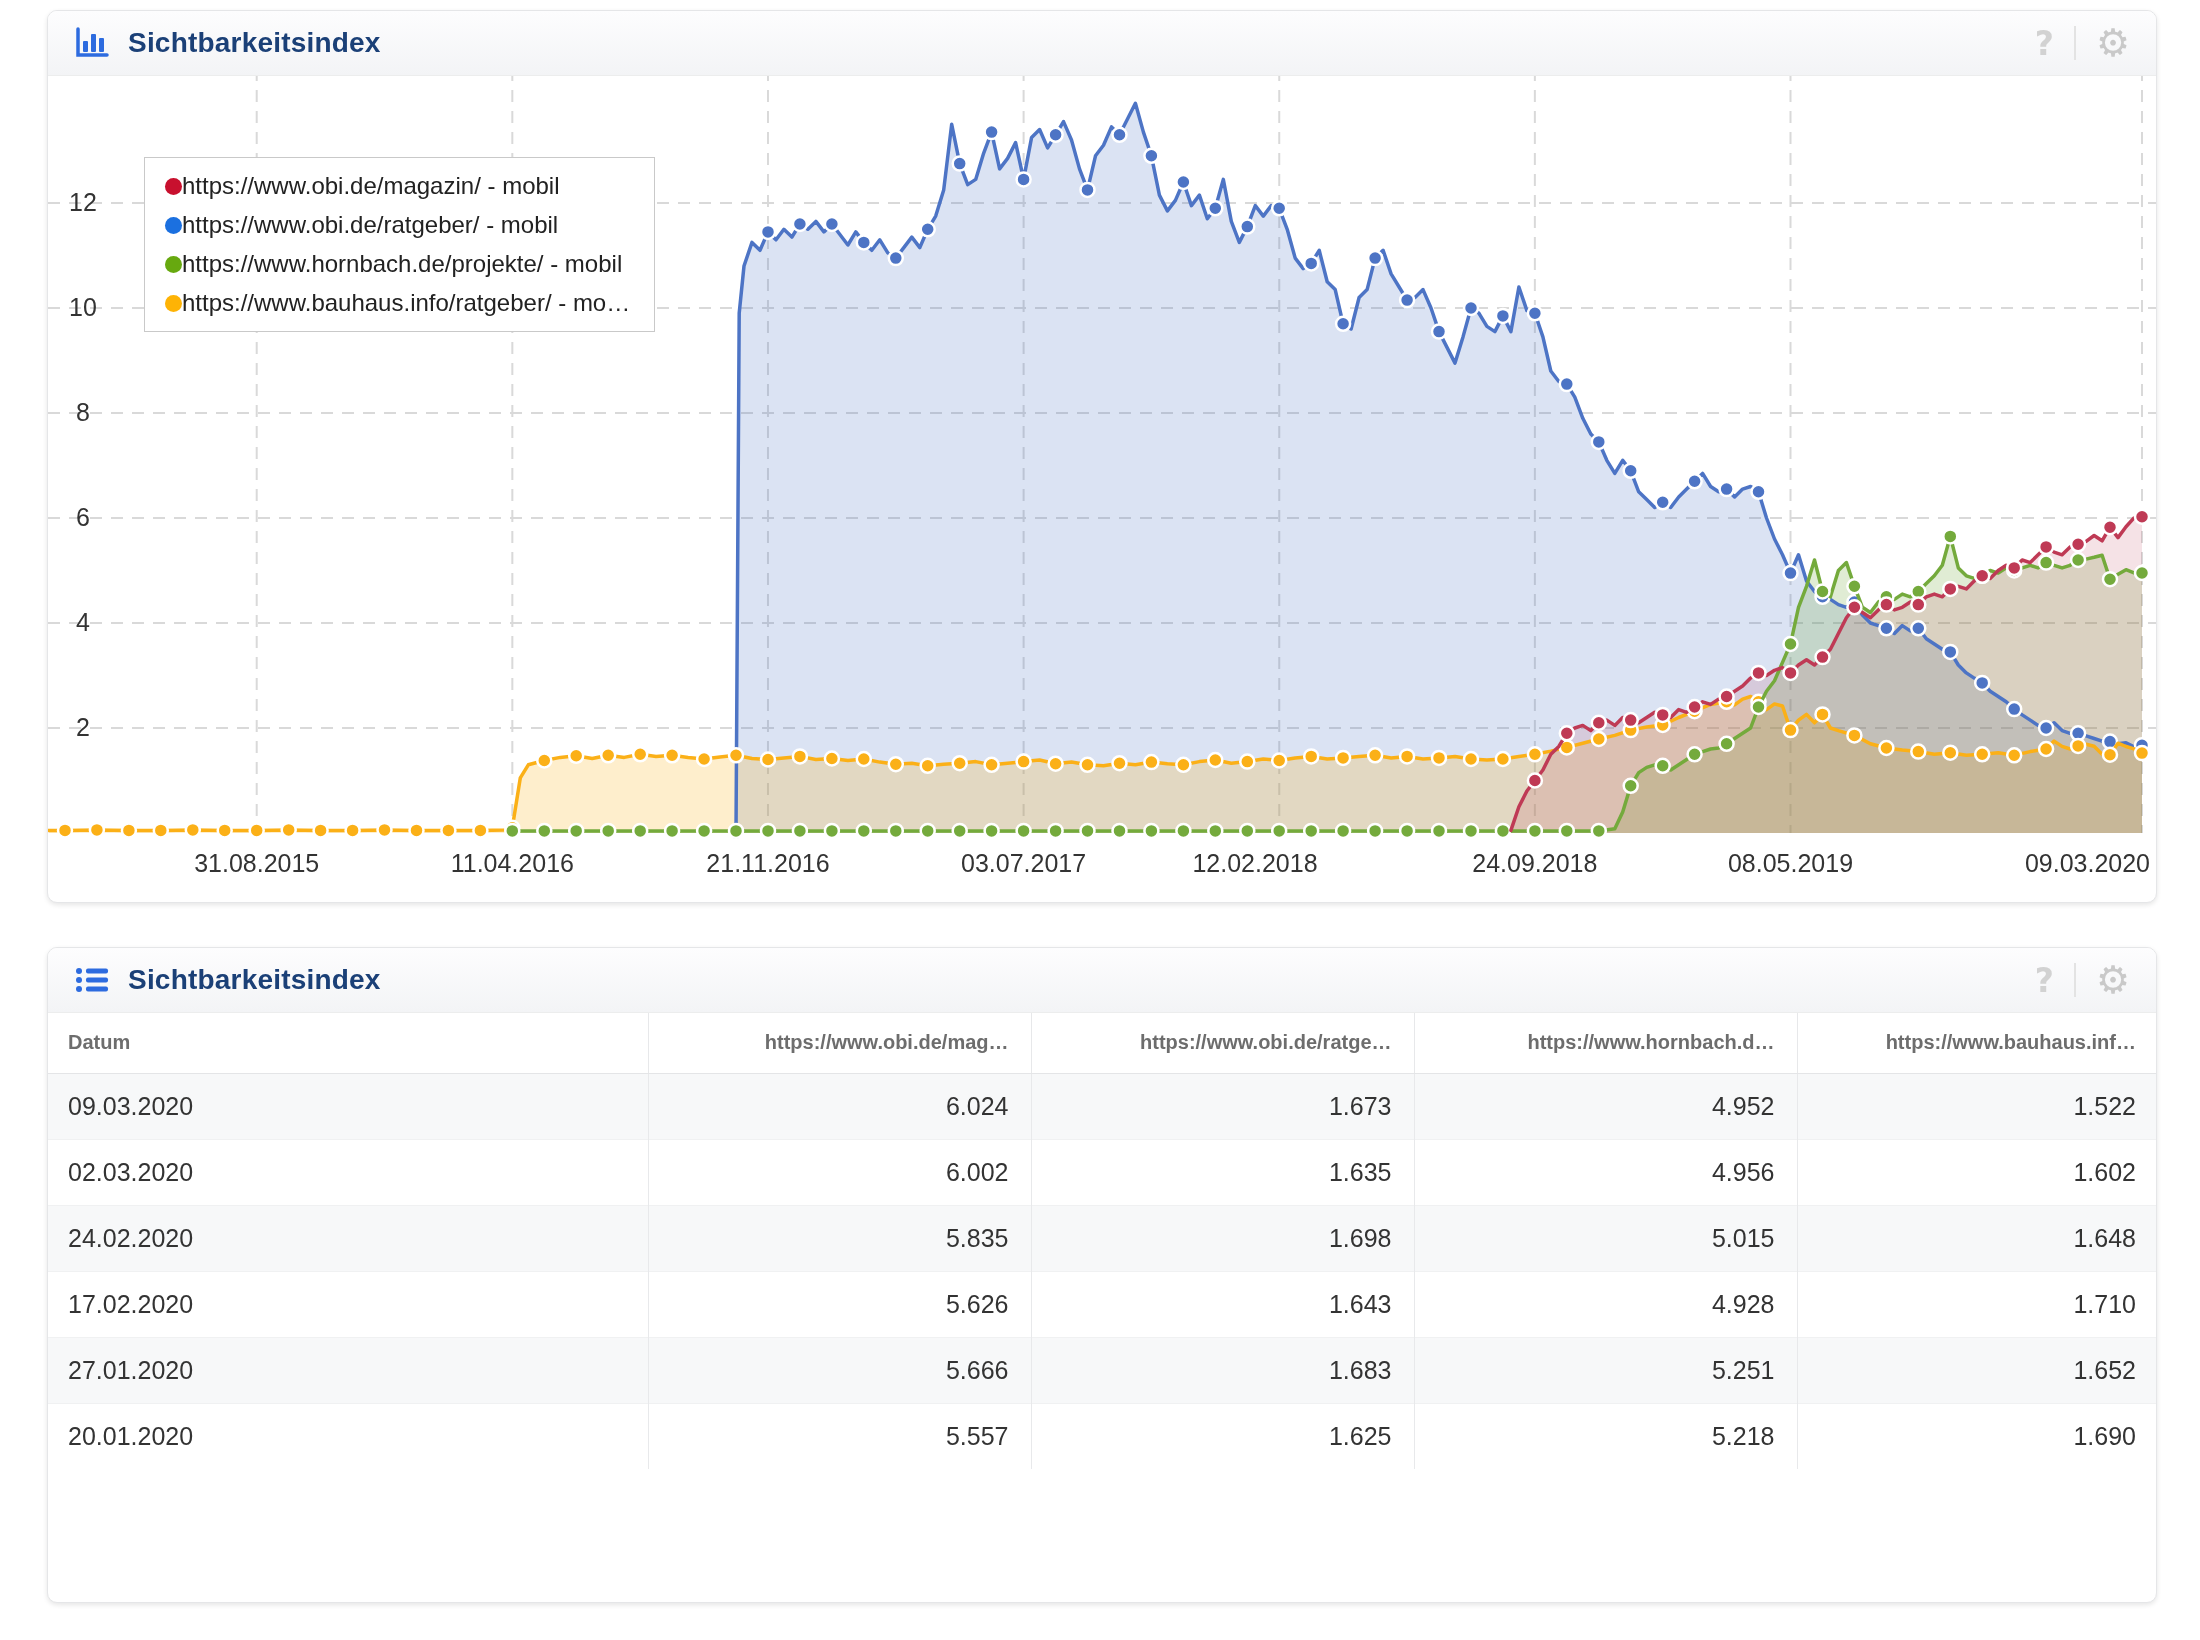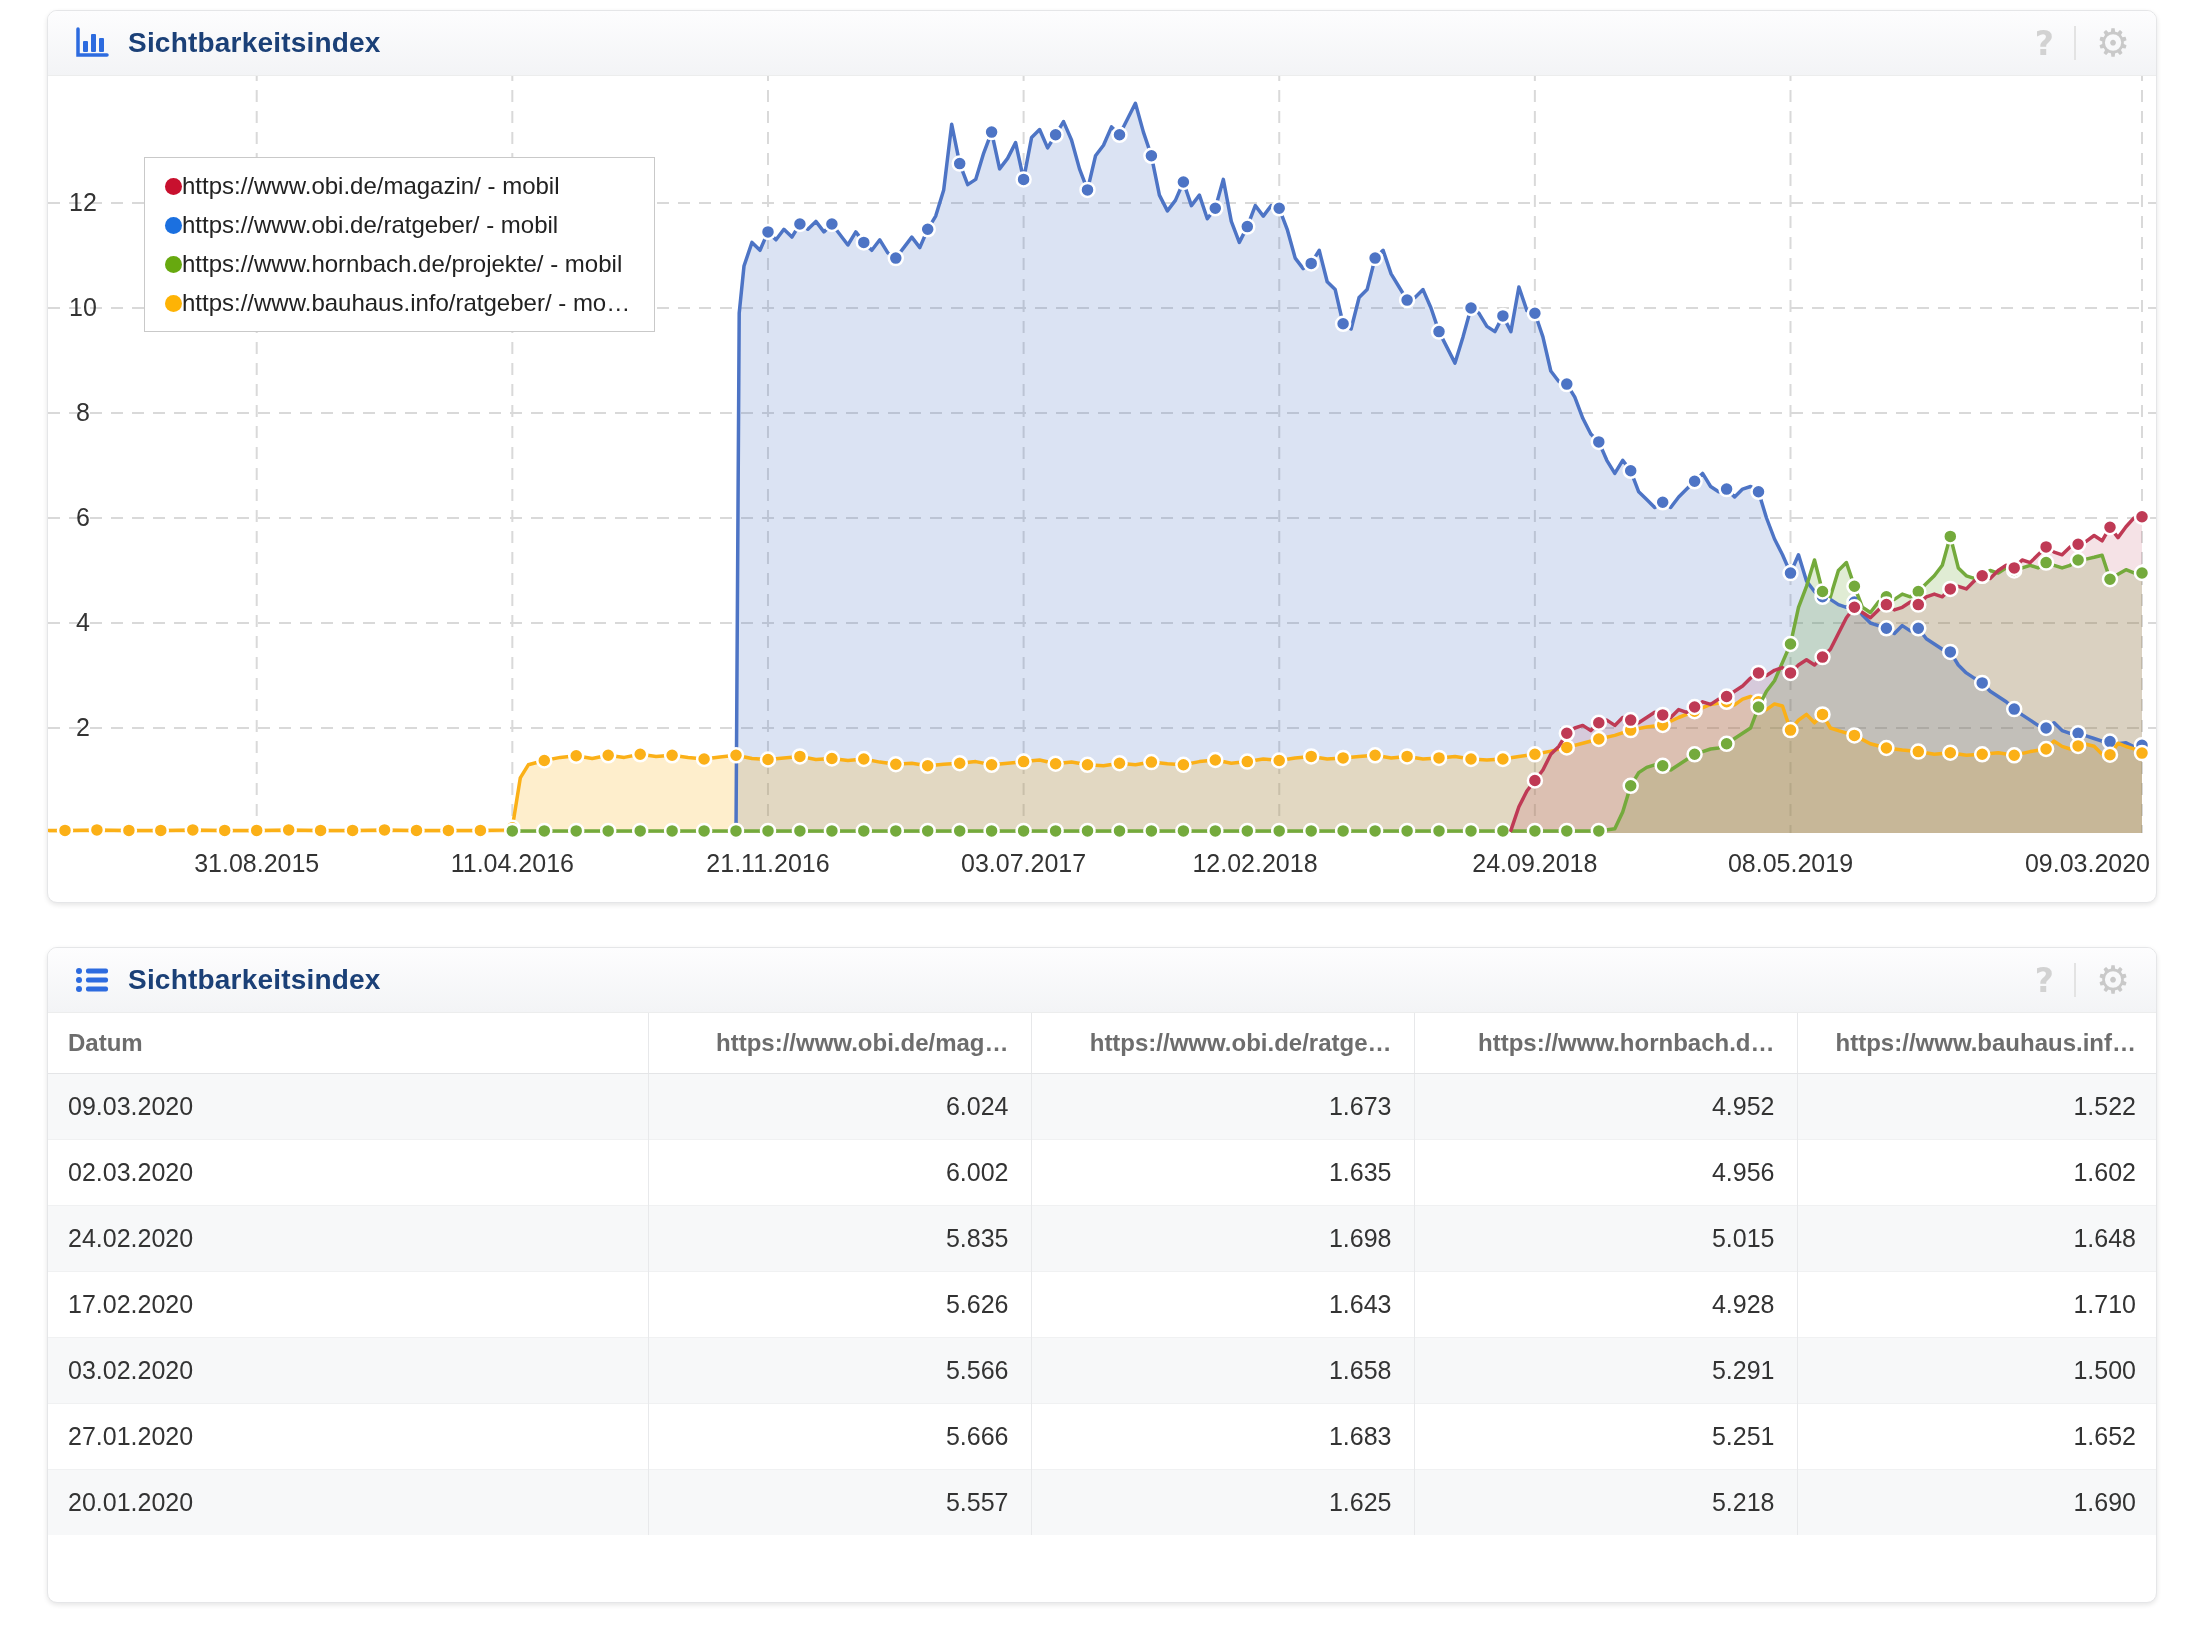--- a/index.html
+++ b/index.html
@@ -18,21 +18,21 @@
   .chart-wrap{position:absolute;left:0;top:0;width:2110px;height:893px;}
   #chart-svg{position:absolute;left:0;top:0;}
   .xlab{position:absolute;font-size:25px;color:#333;transform:translateX(-50%);white-space:nowrap;top:838px;}
   .ylab{position:absolute;font-size:25px;color:#333;width:46px;text-align:center;left:12px;}
   .legend{position:absolute;left:96px;top:146px;background:#ffffff;border:1px solid #c9c9c9;
           padding:14px 24px 14px 20px;z-index:4;display:flex;flex-direction:column;gap:11px;}
   .legend-item{display:flex;align-items:center;gap:0;cursor:pointer;}
   .legend-dot{width:17px;height:17px;border-radius:50%;flex:0 0 auto;}
   .legend-label{font-size:24px;color:#222;white-space:nowrap;}
   table{border-collapse:collapse;width:2110px;table-layout:fixed;}
-  thead th{height:60px;font-size:24px;color:#6d6d6d;font-weight:bold;background:#ffffff;
+  thead th{height:60px;font-size:20px;color:#6d6d6d;font-weight:bold;background:#ffffff;
            border-bottom:1px solid #e4e5e7;border-left:1px solid #e7e8ea;box-sizing:border-box;}
   thead th:first-child{border-left:none;text-align:left;padding-left:20px;}
   thead th.num{text-align:right;padding-right:22px;}
   tbody td{height:66px;font-size:25px;color:#333;border-left:1px solid #e8e9eb;box-sizing:border-box;
            border-top:1px solid #f0f1f2;}
   tbody td:first-child{border-left:none;text-align:left;padding-left:20px;}
   tbody td.num{text-align:right;padding-right:22px;}
   tbody tr:nth-child(odd){background:#f7f8f9;}
   tbody tr:nth-child(even){background:#ffffff;}
   .title-icon{flex:0 0 auto;}
@@ -361,27 +361,20 @@
             <td class="num">1.648</td>
           </tr>
           <tr>
             <td>17.02.2020</td>
             <td class="num">5.626</td>
             <td class="num">1.643</td>
             <td class="num">4.928</td>
             <td class="num">1.710</td>
           </tr>
           <tr>
-            <td>03.02.2020</td>
-            <td class="num">5.566</td>
-            <td class="num">1.658</td>
-            <td class="num">5.291</td>
-            <td class="num">1.500</td>
-          </tr>
-          <tr>
             <td>27.01.2020</td>
             <td class="num">5.666</td>
             <td class="num">1.683</td>
             <td class="num">5.251</td>
             <td class="num">1.652</td>
           </tr>
           <tr>
             <td>20.01.2020</td>
             <td class="num">5.557</td>
             <td class="num">1.625</td>

